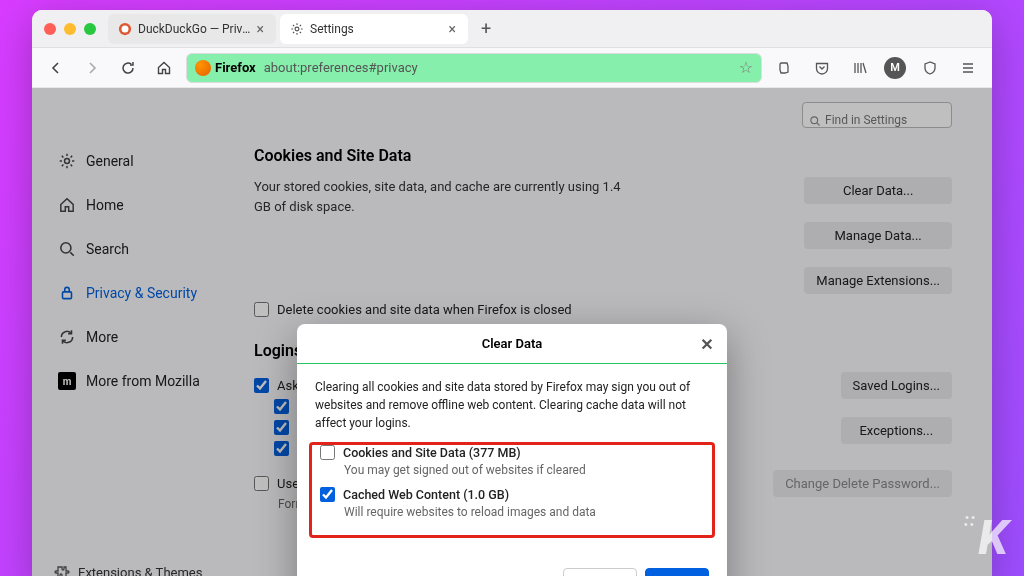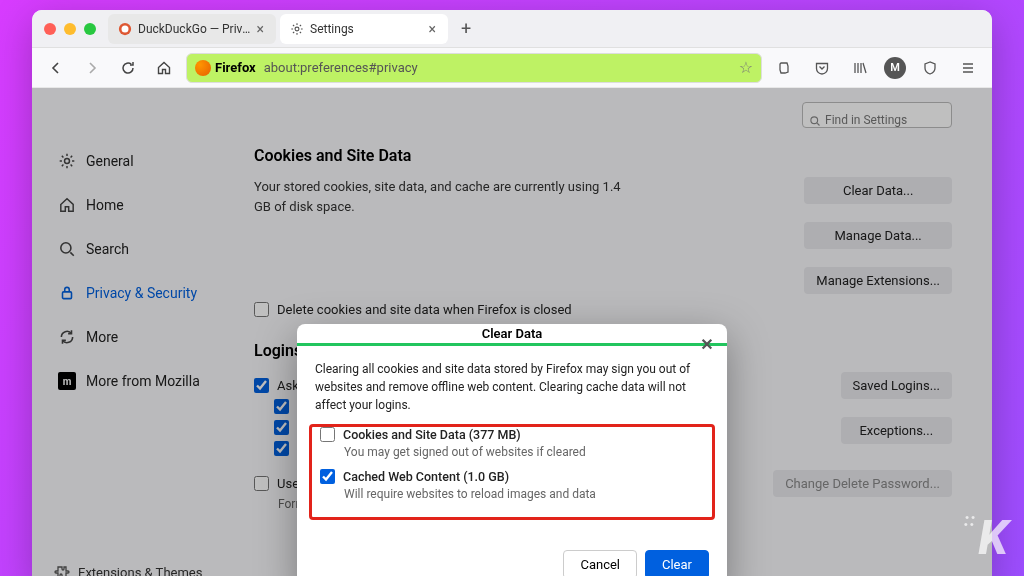--- a/index.html
+++ b/index.html
@@ -6,28 +6,28 @@
   body { width: 1024px; height: 576px; overflow: hidden; background: linear-gradient(135deg, #d83cff 0%, #9d4eff 100%); position: relative; }
   .window { position: absolute; left: 32px; top: 10px; right: 32px; bottom: -10px; background: #f9f9fb; border-radius: 10px 10px 0 0; box-shadow: 0 10px 40px rgba(0,0,0,0.25); overflow: hidden; display: flex; flex-direction: column; }
   .titlebar { height: 38px; background: #f0f0f3; display: flex; align-items: center; padding: 0 12px; border-bottom: 1px solid #e0e0e0; }
   .traffic { display: flex; gap: 8px; margin-right: 12px; }
   .dot { width: 12px; height: 12px; border-radius: 50%; }
   .dot.red { background: #ff5f57; }
   .dot.yellow { background: #febc2e; }
   .dot.green { background: #28c840; }
   .tab { display: flex; align-items: center; height: 30px; padding: 0 10px; font-size: 12px; color: #333; border-radius: 6px; margin-right: 4px; position: relative; }
   .tab.inactive { background: #e8e8e8; width: 168px; }
-  .tab.active { background: #ffffff; width: 168px; }
+  .tab.active { background: #ffffff; width: 188px; }
   .tab .favicon { width: 14px; height: 14px; margin-right: 6px; display: inline-flex; align-items: center; justify-content: center; }
   .tab .label { white-space: nowrap; overflow: hidden; text-overflow: ellipsis; flex: 1; }
   .tab .close { font-size: 14px; color: #666; padding: 0 2px; }
   .newtab { width: 28px; height: 28px; display: flex; align-items: center; justify-content: center; color: #555; font-size: 18px; border-radius: 4px; }
   .toolbar { height: 40px; background: #f9f9fb; display: flex; align-items: center; padding: 0 10px; gap: 8px; border-bottom: 1px solid #e8e8e8; }
   .tbtn { width: 28px; height: 28px; display: flex; align-items: center; justify-content: center; color: #555; border-radius: 4px; font-size: 16px; }
-  .urlbar { flex: 1; height: 30px; background: #bef264; border: 1px solid #ddd; border-radius: 6px; display: flex; align-items: center; padding: 0 8px; gap: 8px; font-size: 13px; }
+  .urlbar { flex: 1; height: 30px; background: #86efac; border: 1px solid #ddd; border-radius: 6px; display: flex; align-items: center; padding: 0 8px; gap: 8px; font-size: 13px; }
   .urlbar .fx { display: flex; align-items: center; gap: 4px; }
   .fx-icon { width: 16px; height: 16px; background: radial-gradient(circle at 30% 30%, #ff9500, #e66000); border-radius: 50%; }
   .urlbar .star { color: #777; font-size: 16px; }
   .toolend { display: flex; gap: 10px; align-items: center; }
   .avatar { width: 22px; height: 22px; border-radius: 50%; background: #555; color: #fff; display: flex; align-items: center; justify-content: center; font-size: 11px; font-weight: 600; }
   .content { flex: 1; position: relative; display: flex; }
   .dim { position: absolute; inset: 0; background: rgba(0,0,0,0.25); z-index: 5; }
   .page { flex: 1; display: flex; flex-direction: column; padding: 14px 40px 0 22px; }
   .searchrow { display: flex; justify-content: flex-end; margin-bottom: 18px; }
   .searchbox { width: 150px; height: 26px; border: 1px solid #bbb; border-radius: 4px; display: flex; align-items: flex-end; padding: 0 6px; font-size: 12px; color: #777; background: #fff; gap: 4px; }
@@ -45,21 +45,21 @@
   .btn-col { display: flex; flex-direction: column; gap: 18px; }
   .gbtn { background: #e8e8ed; border: none; border-radius: 4px; padding: 6px 12px; font-size: 13px; color: #222; min-width: 110px; text-align: center; }
   .chk { display: flex; align-items: center; gap: 8px; font-size: 13px; color: #222; margin: 6px 0; }
   .chk input { width: 15px; height: 15px; accent-color: #0060df; }
   .indent { margin-left: 20px; }
   .link { color: #0060df; font-size: 13px; }
   .sub { font-size: 12px; color: #666; margin-top: 4px; padding-left: 24px;}
   .footer { position: absolute; bottom: 6px; left: 22px; display: flex; align-items: center; gap: 8px; font-size: 13px; color: #333; }
   
   .modal { position: absolute; z-index: 10; left: 50%; top: 236px; transform: translateX(-50%); width: 430px; background: #fff; border-radius: 8px; box-shadow: 0 12px 40px rgba(0,0,0,0.35); overflow: hidden; }
-  .mhead { display: flex; align-items: center; justify-content: center; position: relative; padding: 2px 0; border-bottom: 3px solid #22c55e; font-size: 13px; font-weight: 600; }
+  .mhead { display: flex; align-items: center; justify-content: center; position: relative; padding: 12px 0; border-bottom: 1px solid #22c55e; font-size: 13px; font-weight: 600; }
   .mclose { position: absolute; right: 10px; top: 10px; width: 20px; height: 20px; display: flex; align-items: center; justify-content: center; color: #555; font-size: 16px; }
   .mbody { padding: 14px 18px 12px 18px; font-size: 12px; color: #222; }
   .mtext { line-height: 1.5; margin-bottom: 10px; }
   .highlight { border: 3px solid #e2231a; border-radius: 4px; padding: 0 8px 6px 8px; margin: 0 -6px 18px -6px;}
   .opt { margin-bottom: 10px; }
   .opt-top { display: flex; align-items: center; gap: 8px; }
   .opt-top input { width: 15px; height: 15px; accent-color: #0060df; }
   .opt-title { font-size: 12.5px; font-weight: 500; }
   .opt-sub { font-size: 12px; color: #666; margin-left: 24px; margin-top: 3px; }
   .mfoot { display: flex; justify-content: flex-end; gap: 8px; padding: 0 18px 14px 18px; }

